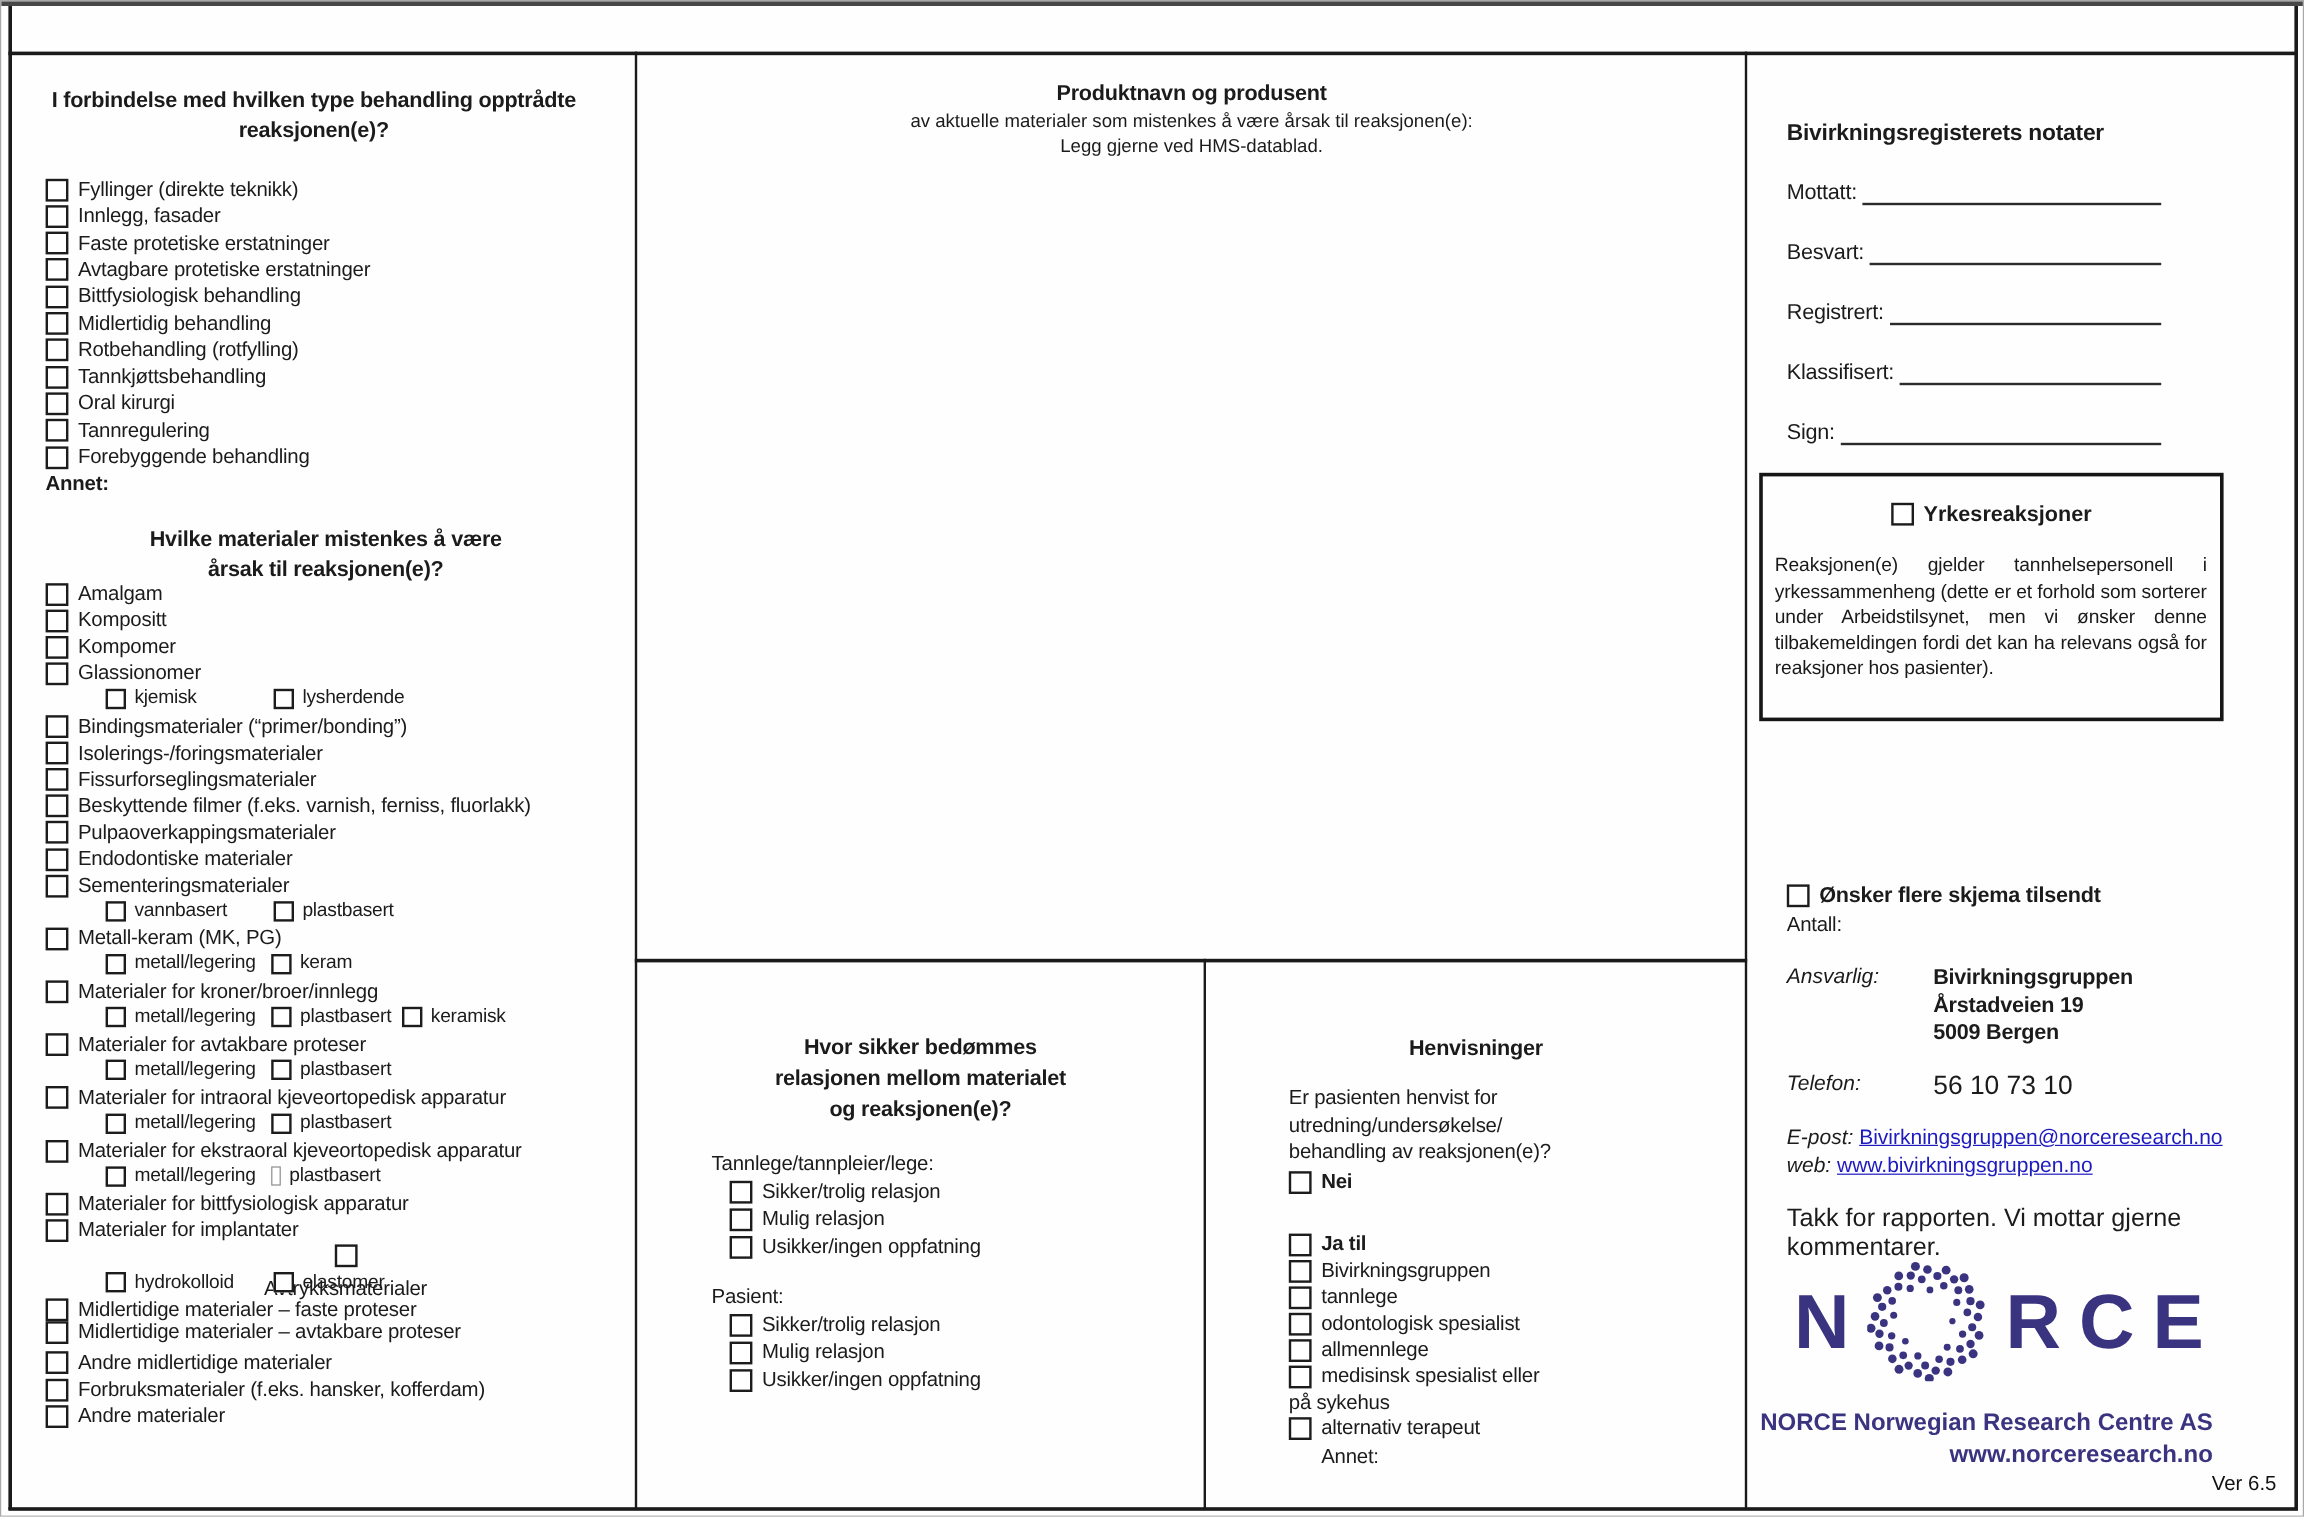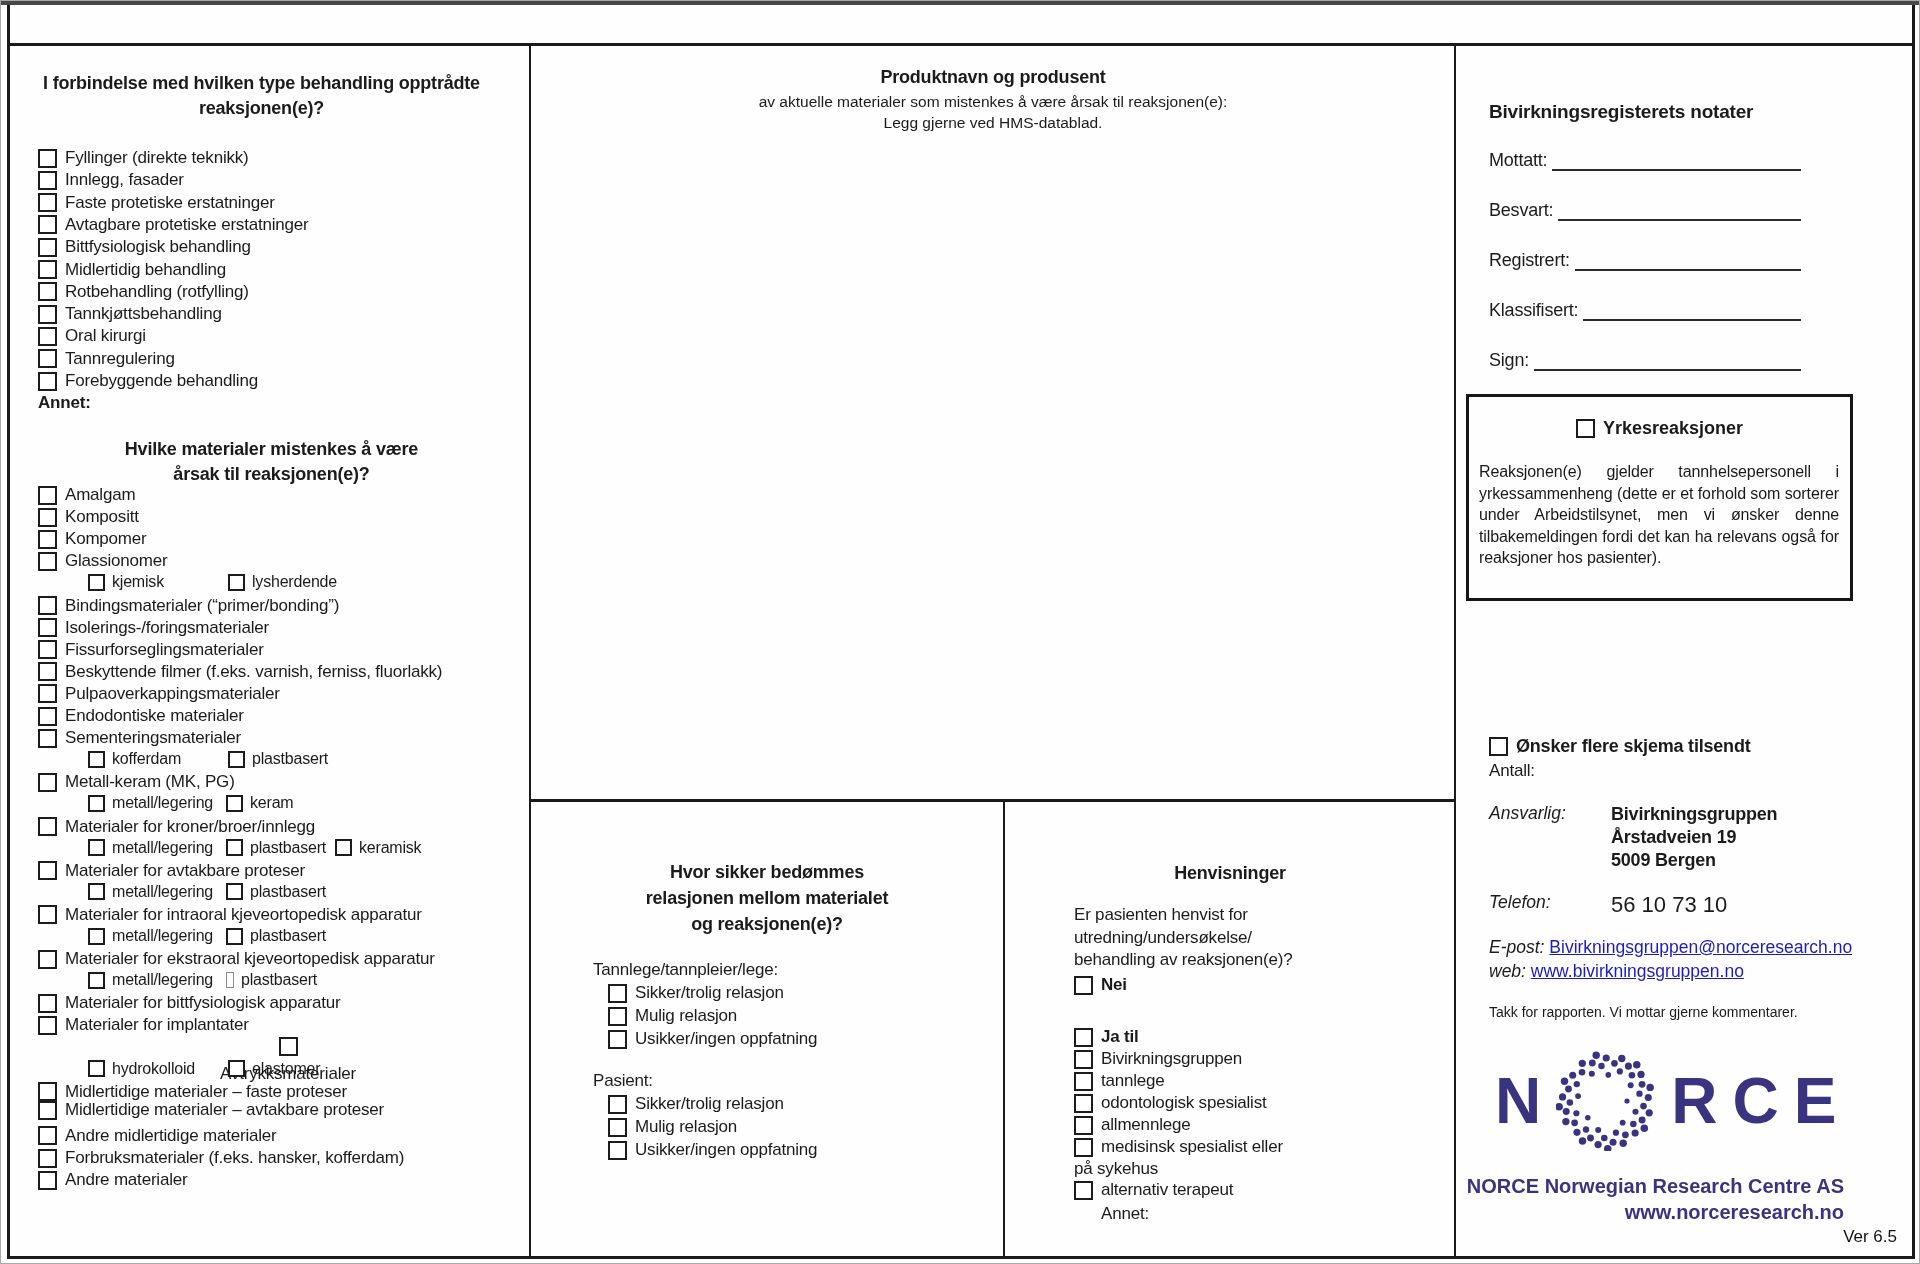--- a/index.html
+++ b/index.html
@@ -160,21 +160,21 @@
         <span class="cb"></span>
         <span class="lbl">Endodontiske materialer</span>
       </div>
       <div class="row" style="top: 243.1px;">
         <span class="cb"></span>
         <span class="lbl">Sementeringsmaterialer</span>
       </div>
       <div class="row" style="top: 265.2px;">
         <span class="opt" style="left: 50px;">
           <span class="cbs"></span>
-          <span class="sub-lbl">kofferdam</span>
+          <span class="sub-lbl">vannbasert</span>
         </span>
         <span class="opt" style="left: 190px;">
           <span class="cbs"></span>
           <span class="sub-lbl">plastbasert</span>
         </span>
       </div>
       <div class="row" style="top: 287.3px;">
         <span class="cb"></span>
         <span class="lbl">Metall-keram (MK, PG)</span>
       </div>
@@ -425,21 +425,21 @@
 
   <div class="abs nw" style="left:1488px;top:936px;font-size:17.5px;">
     <span class="i">E-post:</span>
     <span class="link" style="color: rgb(29, 27, 191);">Bivirkningsgruppen@norceresearch.no</span>
   </div>
   <div class="abs nw" style="left:1488px;top:960px;font-size:17.5px;">
     <span class="i">web:</span>
     <span class="link" style="color: rgb(29, 27, 191);">www.bivirkningsgruppen.no</span>
   </div>
 
-  <div class="abs" style="left:1488px;top:1003px;font-size:14px;">Takk for rapporten. Vi mottar gjerne kommentarer.</div>
+  <div class="abs" style="left:1488px;top:1003px;font-size:21px;">Takk for rapporten. Vi mottar gjerne kommentarer.</div>
 
   <div id="logo-row">
     <span class="logo-letter" style="color: rgb(58, 52, 128);">N</span>
     <svg id="logo-o" width="100" height="100" viewBox="-50 -50 100 100">
         <circle cx="21.00" cy="0.00" r="2.60" fill="#3a3480"></circle>
         <circle cx="-18.19" cy="16.67" r="2.76" fill="#3a3480"></circle>
         <circle cx="2.29" cy="-26.10" r="2.83" fill="#3a3480"></circle>
         <circle cx="16.65" cy="21.72" r="2.88" fill="#3a3480"></circle>
         <circle cx="-27.92" cy="-4.94" r="2.93" fill="#3a3480"></circle>
         <circle cx="24.65" cy="-15.68" r="2.97" fill="#3a3480"></circle>

